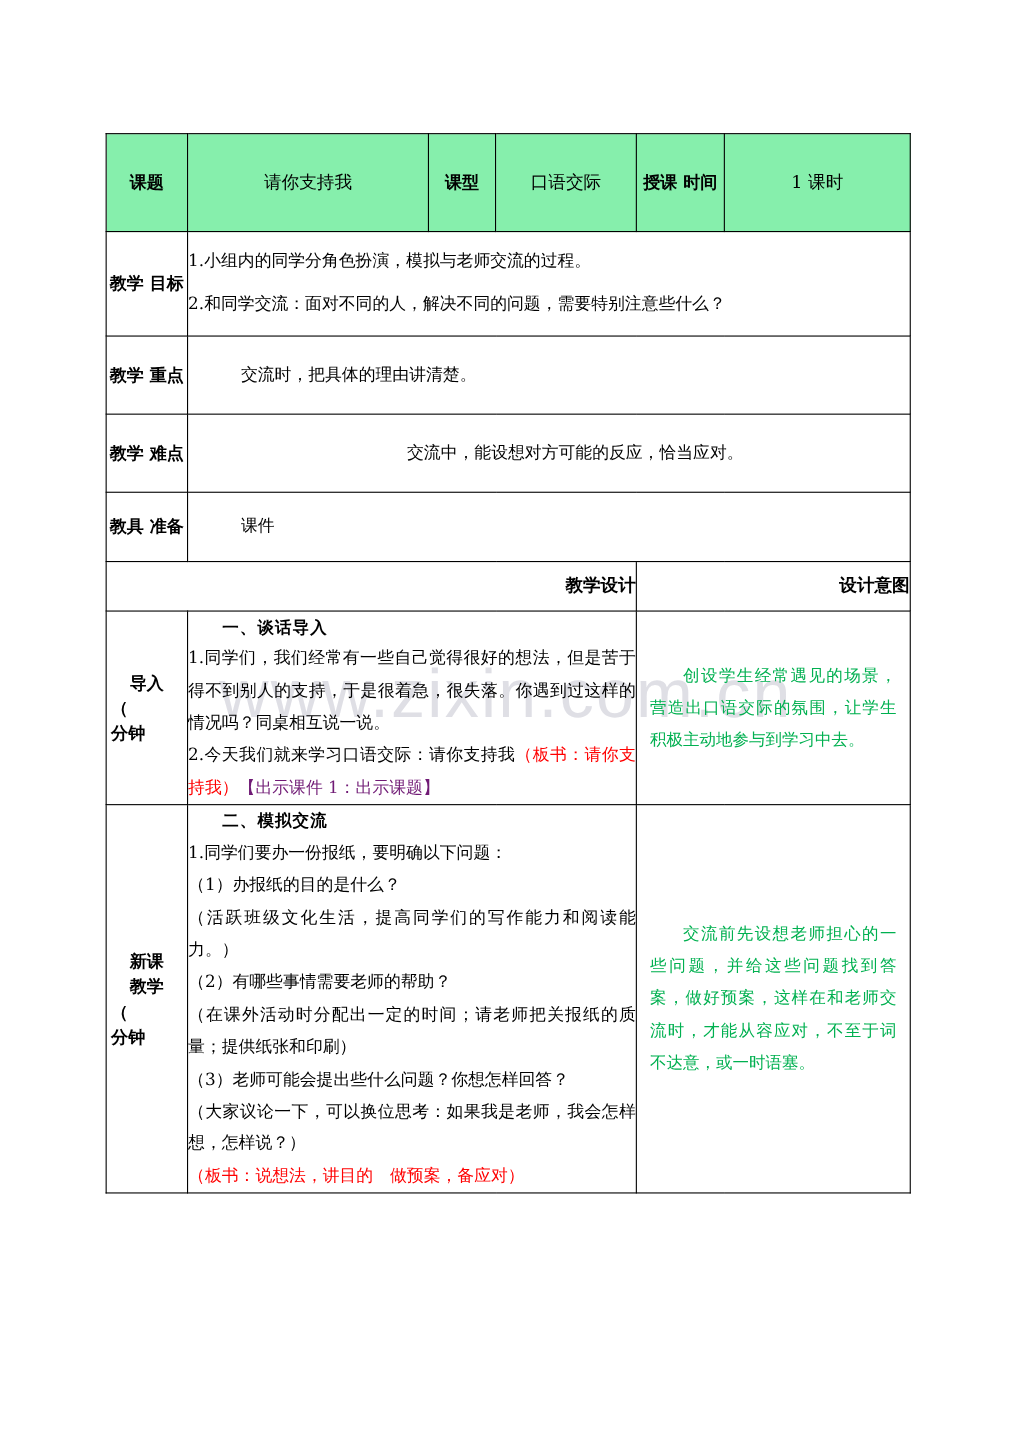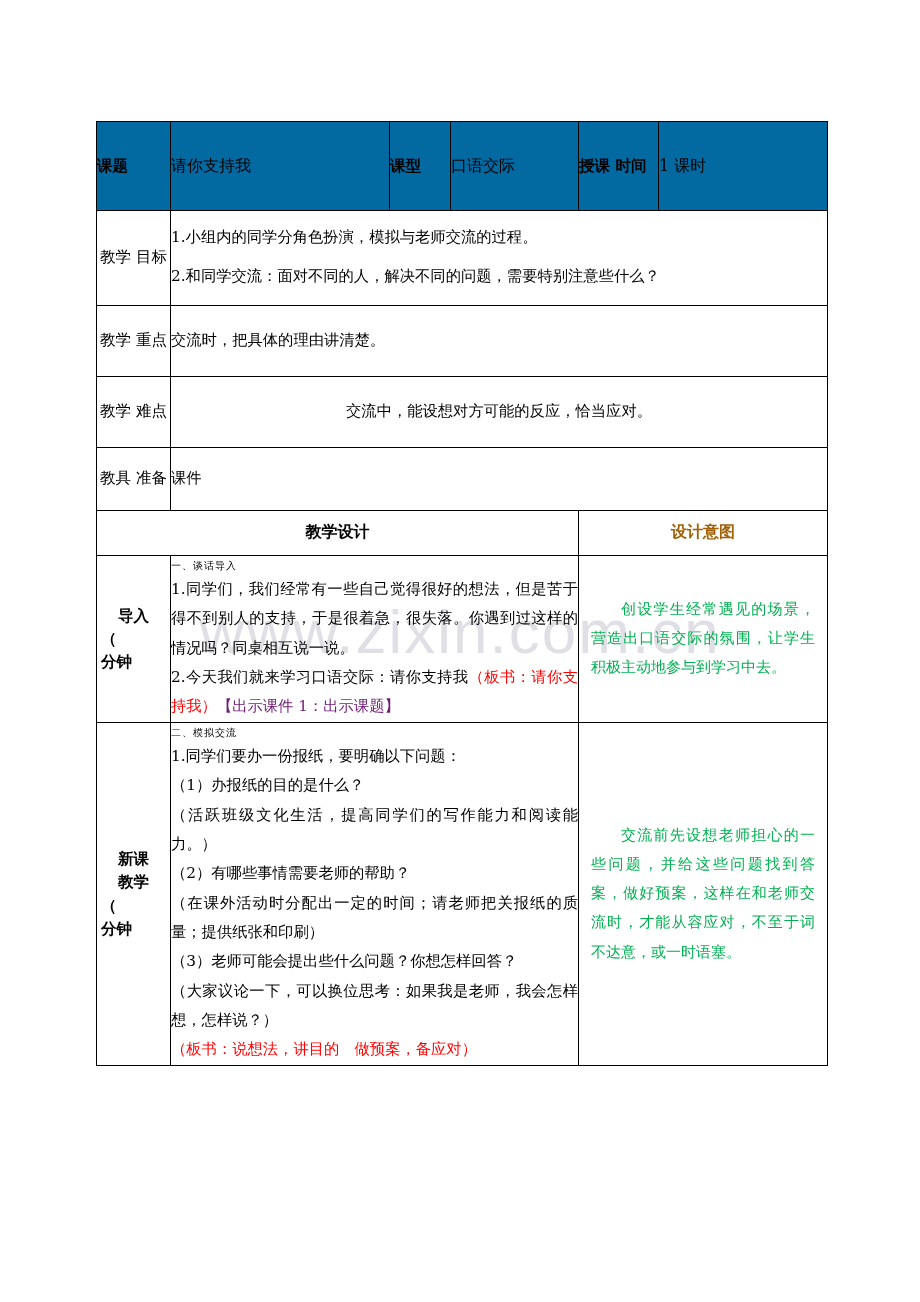--- a/index.html
+++ b/index.html
@@ -46,77 +46,79 @@
     border-collapse: collapse;
     width: 731px;
     table-layout: fixed;
   }
   table.plan td {
     border: 1px solid #000000;
     vertical-align: middle;
     padding: 0;
   }
   .hdr-row td {
-    background: #0369a1;
+    background: #86efac;
     height: 88px;
+    text-align: center;
     font-weight: bold;
     font-size: 15.5px;
     line-height: 1.35;
   }
   .hdr-row td.val {
     font-weight: normal;
     font-size: 16px;
   }
   .hdr-row td.val-serif {
     font-weight: normal;
     font-size: 16px;
     font-family: "DejaVu Serif", "Liberation Serif", serif;
   }
 
   .lbl {
     text-align: center;
-    font-weight: normal;
+    font-weight: bold;
     font-size: 15.5px;
     line-height: 1.38;
     width: 74px;
     padding: 4px 2px;
   }
   .body-cell {
     padding: 9px 10px 9px 9px;
     font-size: 15.3px;
     line-height: 1.56;
     text-align: justify;
     vertical-align: top;
   }
-  .body-cell.mid { vertical-align: middle; }
+  .body-cell.mid { vertical-align: middle; padding-left: 48px; }
 
   .row-goal td { height: 66px; }
   .row-key td  { height: 70px; }
   .row-hard td { height: 70px; text-align: center; }
   .row-prep td { height: 62px; }
 
   .design-hdr td {
     height: 44px;
-    text-align: center;
+    text-align: right;
     font-weight: bold;
     font-size: 16px;
   }
-  .design-hdr td.intent { color: #a16207; }
+  .design-hdr td.intent { color: #000000; }
 
   .content-cell {
     padding: 10px 9px 10px 10px;
     font-size: 15.3px;
     line-height: 1.92;
     vertical-align: top;
     text-align: justify;
   }
   .content-cell .head {
-    font-weight: normal;
-    font-size: 10px;
+    font-weight: bold;
+    font-size: 15px;
     letter-spacing: 1px;
+    margin-left: 31px;
   }
   .content-cell p { margin: 0; }
   .indent { text-indent: 0; }
 
   .intent-cell {
     padding: 10px 6px 10px 8px;
     font-size: 15px;
     line-height: 1.95;
     vertical-align: top;
     color: #00b050;

